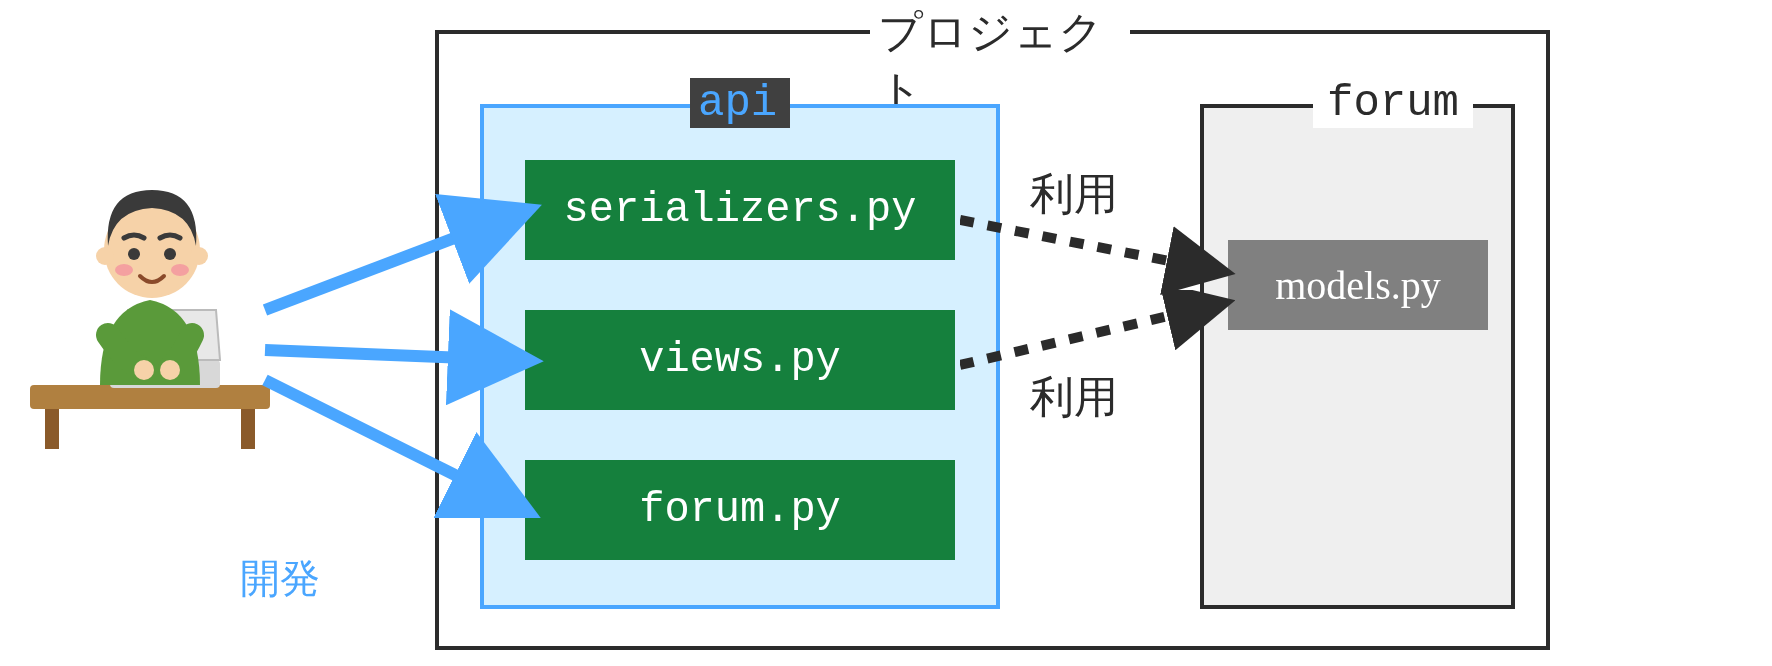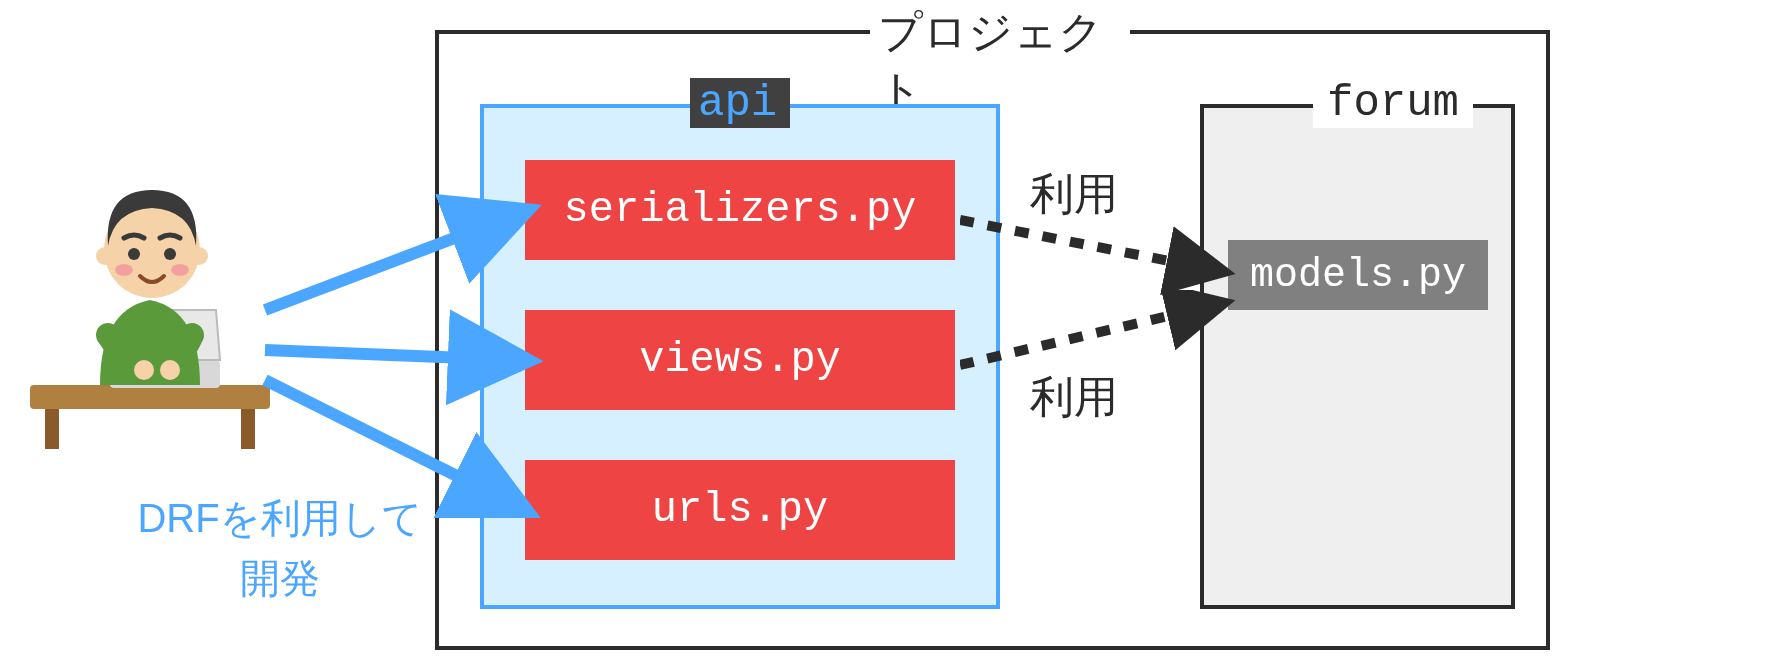--- a/index.html
+++ b/index.html
@@ -52,21 +52,21 @@
     font-size: 44px;
     color: #4aa6ff;
     padding: 0 8px;
   }
 
   .api-file {
     position: absolute;
     left: 525px;
     width: 430px;
     height: 100px;
-    background: #ef4444;
+    background: #15803d;
     color: #fff;
     display: flex;
     align-items: center;
     justify-content: center;
     font-size: 42px;
   }
   .api-file.f1 { top: 160px; }
   .api-file.f2 { top: 310px; }
   .api-file.f3 { top: 460px; }
 
@@ -89,27 +89,28 @@
     background: #fff;
     font-size: 44px;
     color: #2b2b2b;
     padding: 0 6px;
   }
   .forum-file {
     position: absolute;
     left: 1228px;
     top: 240px;
     width: 260px;
-    height: 70px;
+    height: 90px;
     background: #808080;
     color: #fff;
     display: flex;
     align-items: center;
     justify-content: center;
     font-size: 40px;
+    font-family: Liberation Serif, serif;
   }
 
   
   .developer {
     position: absolute;
     left: 20px;
     top: 160px;
     width: 260px;
     height: 290px;
   }
@@ -151,21 +152,21 @@
 <body>
 
 <div class="project-box"></div>
 <div class="project-label">プロジェクト</div>
 
 <div class="api-box"></div>
 <div class="api-label mono">api</div>
 
 <div class="api-file f1 mono">serializers.py</div>
 <div class="api-file f2 mono">views.py</div>
-<div class="api-file f3 mono">urls.py</div>
+<div class="api-file f3 mono">forum.py</div>
 
 <div class="forum-box"></div>
 <div class="forum-label mono">forum</div>
 <div class="forum-file mono">models.py</div>
 
 <div class="developer">
   <svg viewBox="0 0 260 290" width="260" height="290">
 
     <rect x="10" y="225" width="240" height="24" fill="#b08040" rx="4"></rect>
     <rect x="25" y="249" width="14" height="40" fill="#8a5a2a"></rect>
@@ -227,21 +228,21 @@
     <defs>
       <marker id="ah3" viewBox="0 0 10 10" refX="7" refY="5" markerWidth="8" markerHeight="8" orient="auto">
         <path d="M0 0 L10 5 L0 10 Z" fill="#4aa6ff"></path>
       </marker>
     </defs>
     <line x1="0" y1="10" x2="250" y2="135" stroke="#4aa6ff" stroke-width="12" marker-end="url(#ah3)"></line>
   </svg>
 </div>
 
 <div class="drf-label">
-  <span>DRFを利用して</span><br>
+  <br>
   <span>開発</span>
 </div>
 
 <div class="dotted-arrow" style="top:200px;">
   <svg width="280" height="100">
     <defs>
       <marker id="dah1" viewBox="0 0 10 10" refX="7" refY="5" markerWidth="7" markerHeight="7" orient="auto">
         <path d="M0 0 L10 5 L0 10 Z" fill="#2b2b2b"></path>
       </marker>
     </defs>

